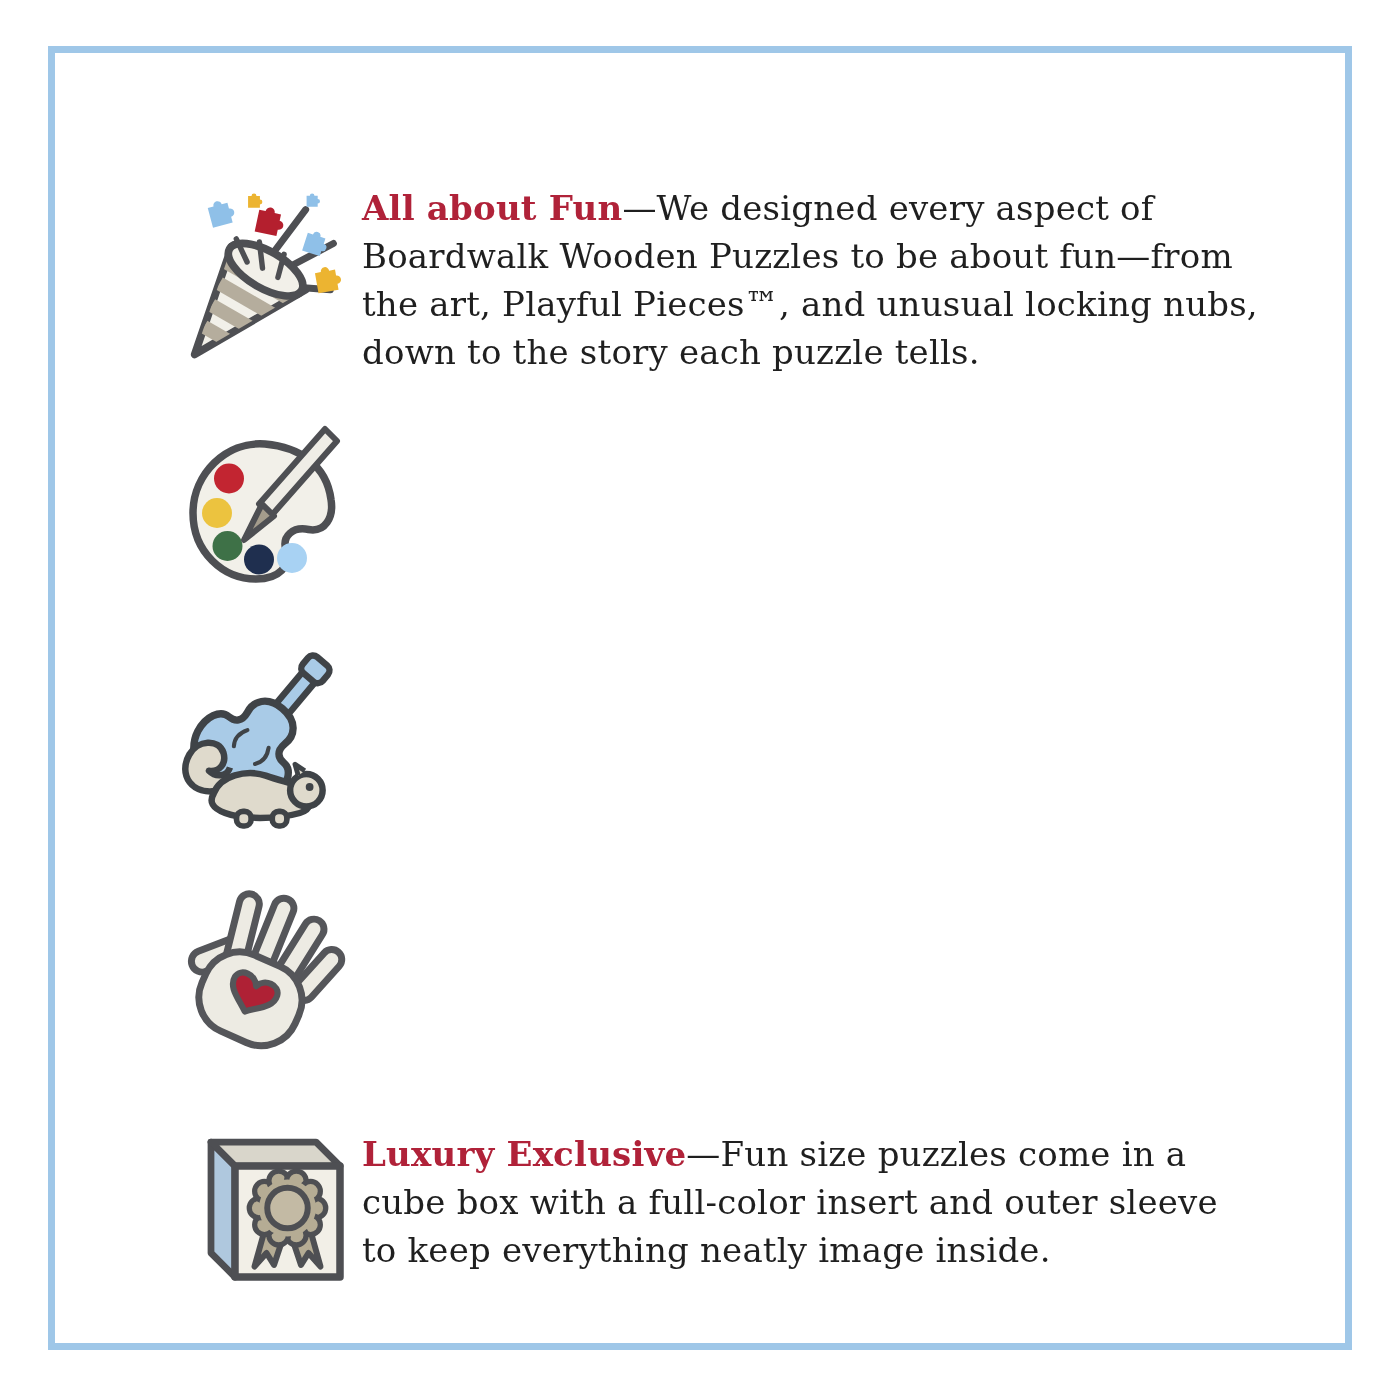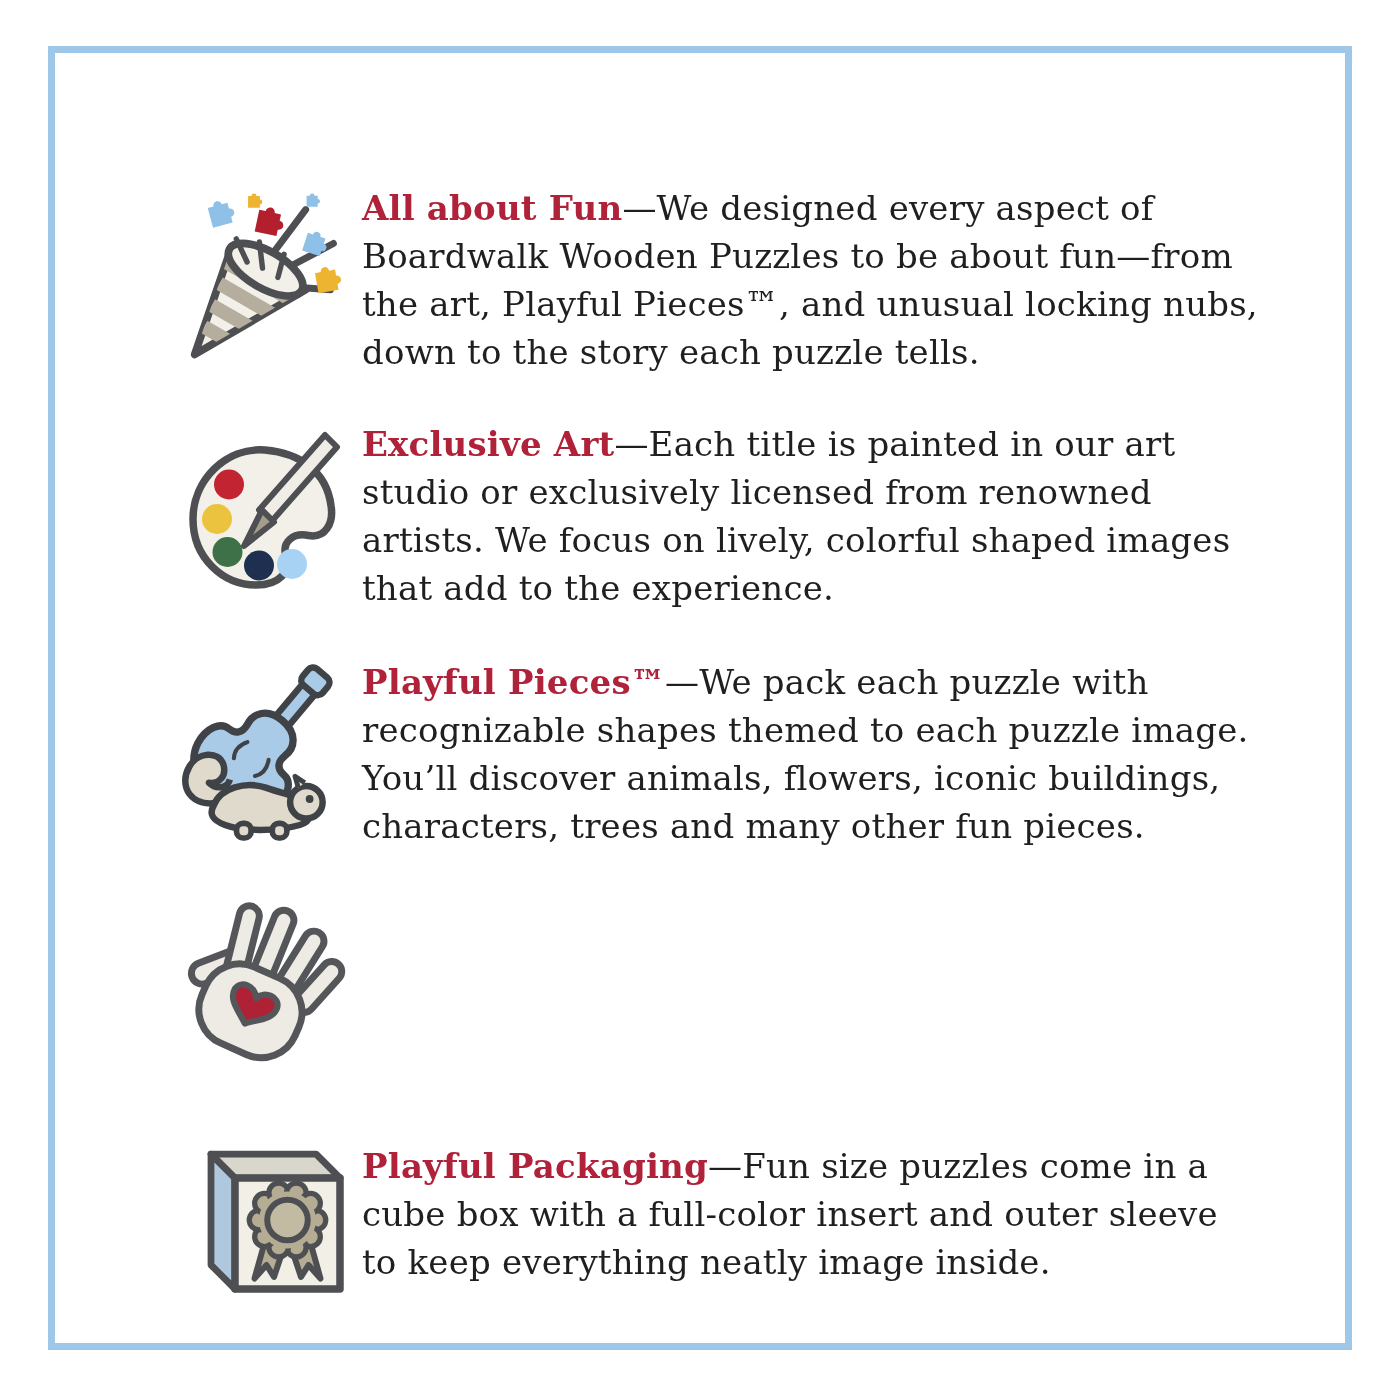--- a/index.html
+++ b/index.html
@@ -115,24 +115,20 @@
           <path d="M62,16 C36,14 14,36 14,62 C14,88 34,106 56,106 C72,106 79,97 76,87 C73,77 81,71 91,73 C102,75 108,65 106,53 C103,30 85,18 62,16 Z" fill="#F2F0E9" stroke="#4E4F53" stroke-width="5"></path>
           <circle cx="38" cy="39" r="10" fill="#C22531"></circle>
           <circle cx="30" cy="62" r="10" fill="#ECC33F"></circle>
           <circle cx="37" cy="84" r="10" fill="#3E7147"></circle>
           <circle cx="58" cy="93" r="10" fill="#1F2F4F"></circle>
           <circle cx="80" cy="92" r="10" fill="#A8D2F3"></circle>
           <polygon points="102,6 110,14 66,64 58,56" fill="#EFEDE6" stroke="#4E4F53" stroke-width="4" stroke-linejoin="round"></polygon>
           <polygon points="60,56 68,64 48,80" fill="#A49C8C" stroke="#4E4F53" stroke-width="4" stroke-linejoin="round"></polygon>
         </svg>
       </div>
-      <p class="feature-text"><strong class="feature-heading">Exclusive Art</strong><span class="feature-body">—Each title is painted in our art
-studio or exclusively licensed from renowned
-artists. We focus on lively, colorful shaped images
-that add to the experience.</span></p>
     </div>
 
     <div class="feature-row">
       <div class="icon-cell">
         <svg width="195" height="195" viewBox="0 0 120 120">
 
           <g transform="rotate(40 62 52)">
             <rect x="57" y="6" width="10" height="34" fill="#A9CBE7" stroke="#3F4347" stroke-width="4"></rect>
             <rect x="54" y="-2" width="16" height="13" rx="4" fill="#A9CBE7" stroke="#3F4347" stroke-width="4"></rect>
             <path d="M62,36 C50,36 45,44 47,52 C48,58 45,61 40,61 C33,61 29,70 31,80 C34,93 47,100 62,100 C77,100 90,93 93,80 C95,70 91,61 84,61 C79,61 76,58 77,52 C79,44 74,36 62,36 Z" fill="#A9CBE7" stroke="#3F4347" stroke-width="4.5" stroke-linejoin="round"></path>
@@ -144,24 +140,20 @@
             <path d="M34,90 C16,94 8,80 15,68 C20,59 33,58 36,67 C38,74 33,79 27,78 C31,82 38,82 40,76" fill="#DFDACC" stroke-width="4"></path>
             <path d="M30,92 C34,81 50,77 62,81 C73,85 82,86 87,90 C92,95 90,102 83,104 C69,108 47,108 37,104 C29,101 27,97 30,92 Z" fill="#DFDACC" stroke-width="4"></path>
             <circle cx="87" cy="90" r="10" fill="#DFDACC" stroke-width="4"></circle>
             <path d="M82,81 l-2,-7 6,4" fill="#DFDACC" stroke-width="3"></path>
             <rect x="44" y="103" width="9" height="9" rx="4" fill="#DFDACC" stroke-width="3.5"></rect>
             <rect x="66" y="103" width="9" height="9" rx="4" fill="#DFDACC" stroke-width="3.5"></rect>
           </g>
           <circle cx="89" cy="88" r="2.4" fill="#3F4347"></circle>
         </svg>
       </div>
-      <p class="feature-text"><strong class="feature-heading">Playful Pieces™</strong><span class="feature-body">—We pack each puzzle with
-recognizable shapes themed to each puzzle image.
-You’ll discover animals, flowers, iconic buildings,
-characters, trees and many other fun pieces.</span></p>
     </div>
 
     <div class="feature-row">
       <div class="icon-cell">
         <svg width="185" height="185" viewBox="0 0 120 120">
           <g transform="rotate(24 60 60)" fill="#EDEBE3" stroke="#55565A" stroke-width="4.5" stroke-linejoin="round">
             <rect x="10" y="52" width="38" height="14" rx="7" transform="rotate(-45 29 59)"></rect>
             <rect x="34" y="14" width="13" height="48" rx="6.5" transform="rotate(-10 40 62)"></rect>
             <rect x="50" y="8" width="13" height="52" rx="6.5" transform="rotate(-2 56 60)"></rect>
             <rect x="66" y="12" width="13" height="48" rx="6.5" transform="rotate(8 72 60)"></rect>
@@ -192,19 +184,19 @@
               <circle cx="58" cy="64" r="6.5"></circle>
             <circle cx="61.6" cy="52.8" r="6.5"></circle>
               <circle cx="71.1" cy="45.9" r="6.5"></circle>
             <circle cx="82.9" cy="45.9" r="6.5"></circle>
               <circle cx="92.4" cy="52.8" r="6.5"></circle>
           </g>
           <circle cx="77" cy="64" r="19" fill="#B5AC94"></circle>
           <circle cx="77" cy="64" r="13.5" fill="#C3BAA4" stroke="#4E4F53" stroke-width="4"></circle>
         </svg>
       </div>
-      <p class="feature-text"><strong class="feature-heading">Playful Packaging</strong><span class="feature-body">—Fun size puzzles come in a
+      <p class="feature-text"><strong class="feature-heading">Luxury Exclusive</strong><span class="feature-body">—Fun size puzzles come in a
 cube box with a full-color insert and outer sleeve
 to keep everything neatly image inside.</span></p>
     </div>
 
   </div>
 </div>
 
 </body></html>

